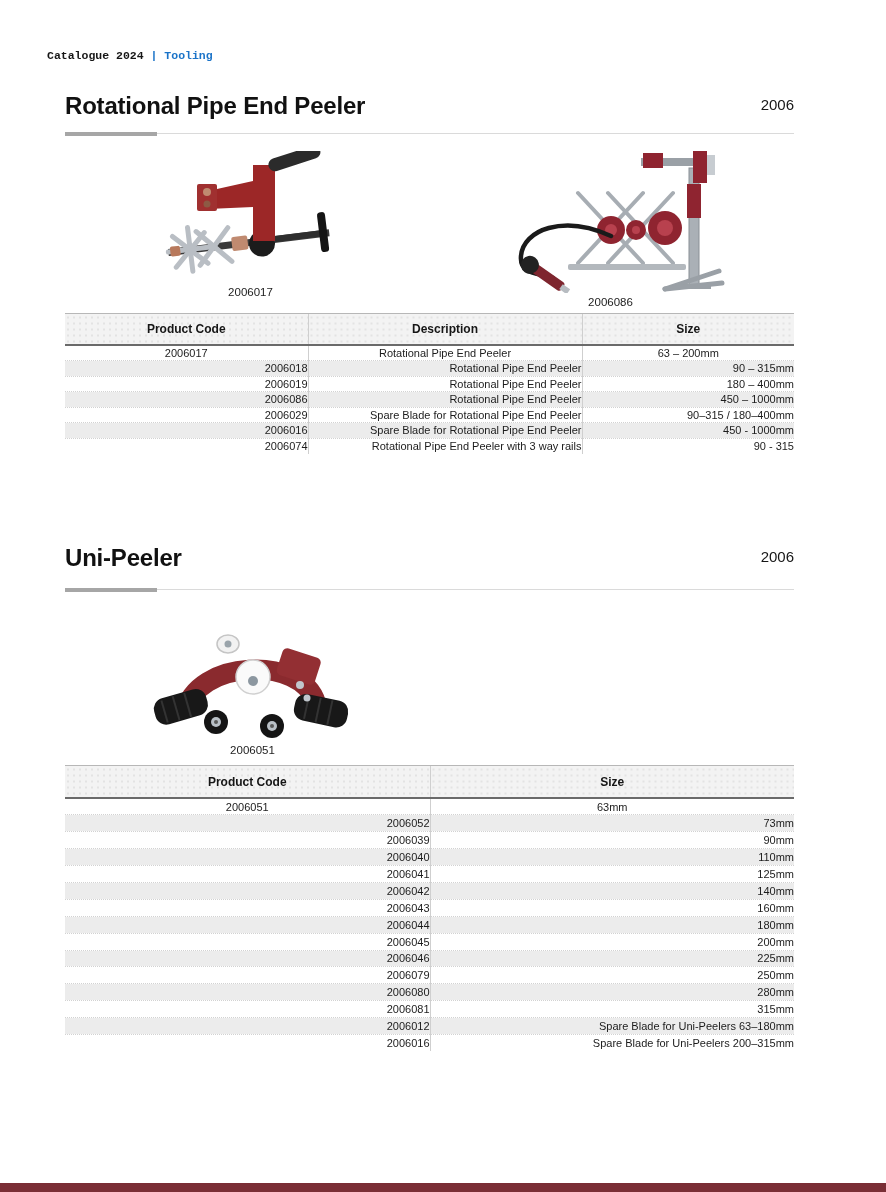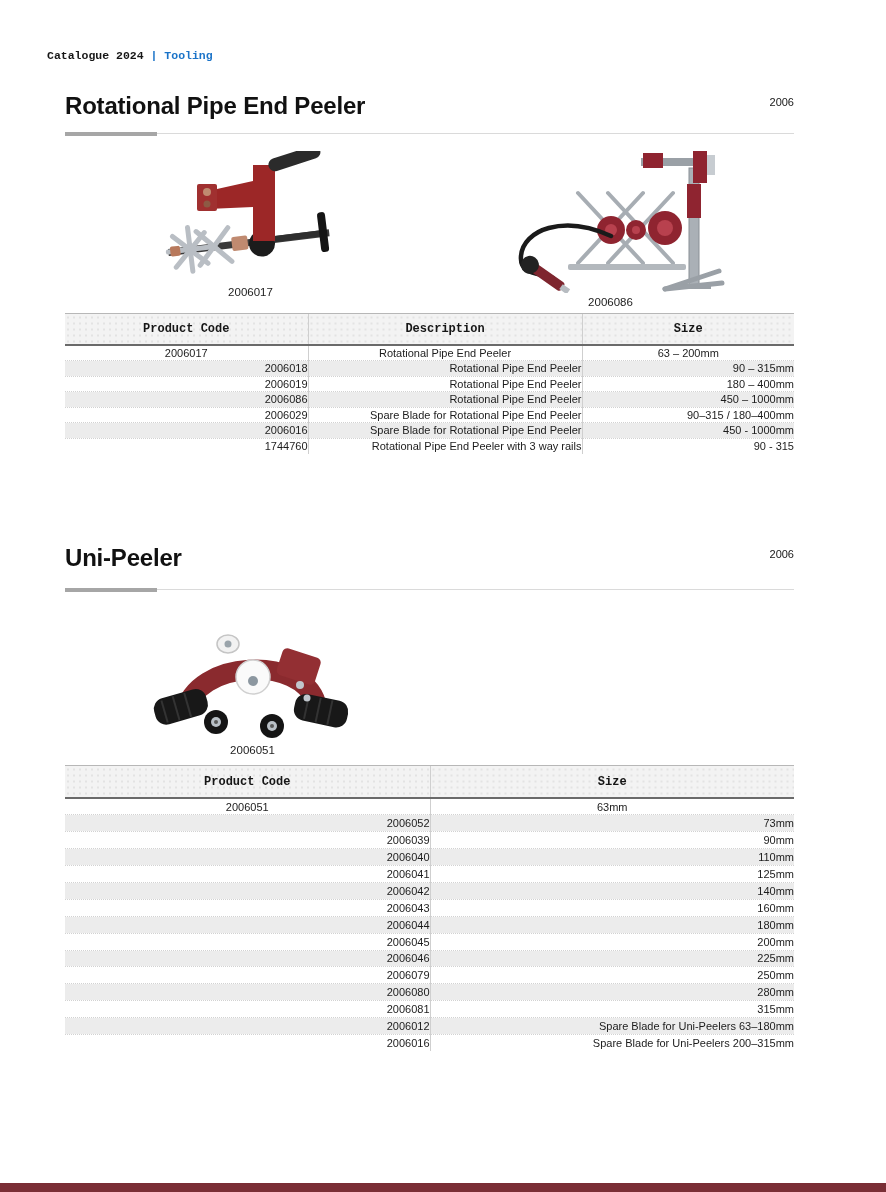--- a/index.html
+++ b/index.html
@@ -13,21 +13,21 @@
   }
   
   .breadcrumb{position:absolute;left:47px;top:49px;font-size:11.5px;font-weight:700;color:#161616;font-family:Liberation Mono, monospace;}
   .breadcrumb .sep,.breadcrumb .link{color:#1a73c8;}
   .breadcrumb .link{cursor:pointer;}
   
   .section{position:absolute;left:65px;width:729px;}
   #section-1{top:93px;}
   #section-2{top:545px;}
   .section-title{font-size:24px;font-weight:700;color:#111;letter-spacing:-0.2px;line-height:26px;}
-  .page-num{position:absolute;right:0;top:3px;font-size:11px;font-weight:400;color:#161616;}
+  .page-num{position:absolute;right:0;top:3px;font-size:15px;font-weight:400;color:#161616;}
   .rule{position:absolute;left:0;right:0;height:4px;}
   #section-1 .rule{top:39px;}
   #section-2 .rule{top:43px;}
   .rule::before{content:"";position:absolute;left:0;right:0;top:1px;height:1px;background:#dadada;}
   .rule .accent{position:absolute;left:0;top:0;width:92px;height:4px;background:#a6a6a6;}
   
   .product{position:absolute;text-align:center;}
   #img-2006017{left:88px;top:58px;width:195px;}
   #img-2006086{left:428px;top:55px;width:235px;}
   #img-2006051{left:85px;top:72px;width:205px;}
@@ -36,21 +36,21 @@
   
   .catalog-table{position:absolute;left:0;top:220px;width:729px;border-collapse:collapse;table-layout:fixed;}
   .catalog-table thead th{
     height:30px;
     background-color:#f3f3f3;
     background-image:radial-gradient(#e3e3e3 0.8px,transparent 0.9px);
     background-size:6px 6px;
     font-size:12px;font-weight:700;color:#161616;
     border-top:1px solid #b7b7b7;
     border-bottom:2px solid #6a6a6a;
-    text-align:center;padding:0;font-family:Liberation Mono, monospace;
+    text-align:center;padding:0;
   }
   #section-2 .catalog-table thead th{height:31px;}
   .catalog-table td{
     font-size:11px;color:#1c1c1c;text-align:center;padding:0;
     white-space:nowrap;overflow:hidden;
   }
   #section-1 .catalog-table tbody tr{height:15.5px;}
   #section-2 .catalog-table tbody tr{height:16.9px;}
   .catalog-table tbody tr:nth-child(even){background:#ececec;}
   .catalog-table tbody tr + tr td{border-top:1px dotted #d2d2d2;text-align:right;}
@@ -178,21 +178,21 @@
           <td>2006029</td>
           <td>Spare Blade for Rotational Pipe End Peeler</td>
           <td>90–315 / 180–400mm</td>
         </tr>
         <tr>
           <td>2006016</td>
           <td>Spare Blade for Rotational Pipe End Peeler</td>
           <td>450 - 1000mm</td>
         </tr>
         <tr>
-          <td>1744760</td>
+          <td>2006074</td>
           <td>Rotational Pipe End Peeler with 3 way rails</td>
           <td>90 - 315</td>
         </tr>
       </tbody>
   </table>
 </div>
 
 <div class="section" id="section-2">
   <div class="section-title">Uni-Peeler</div>
   <div class="page-num">2006</div>

